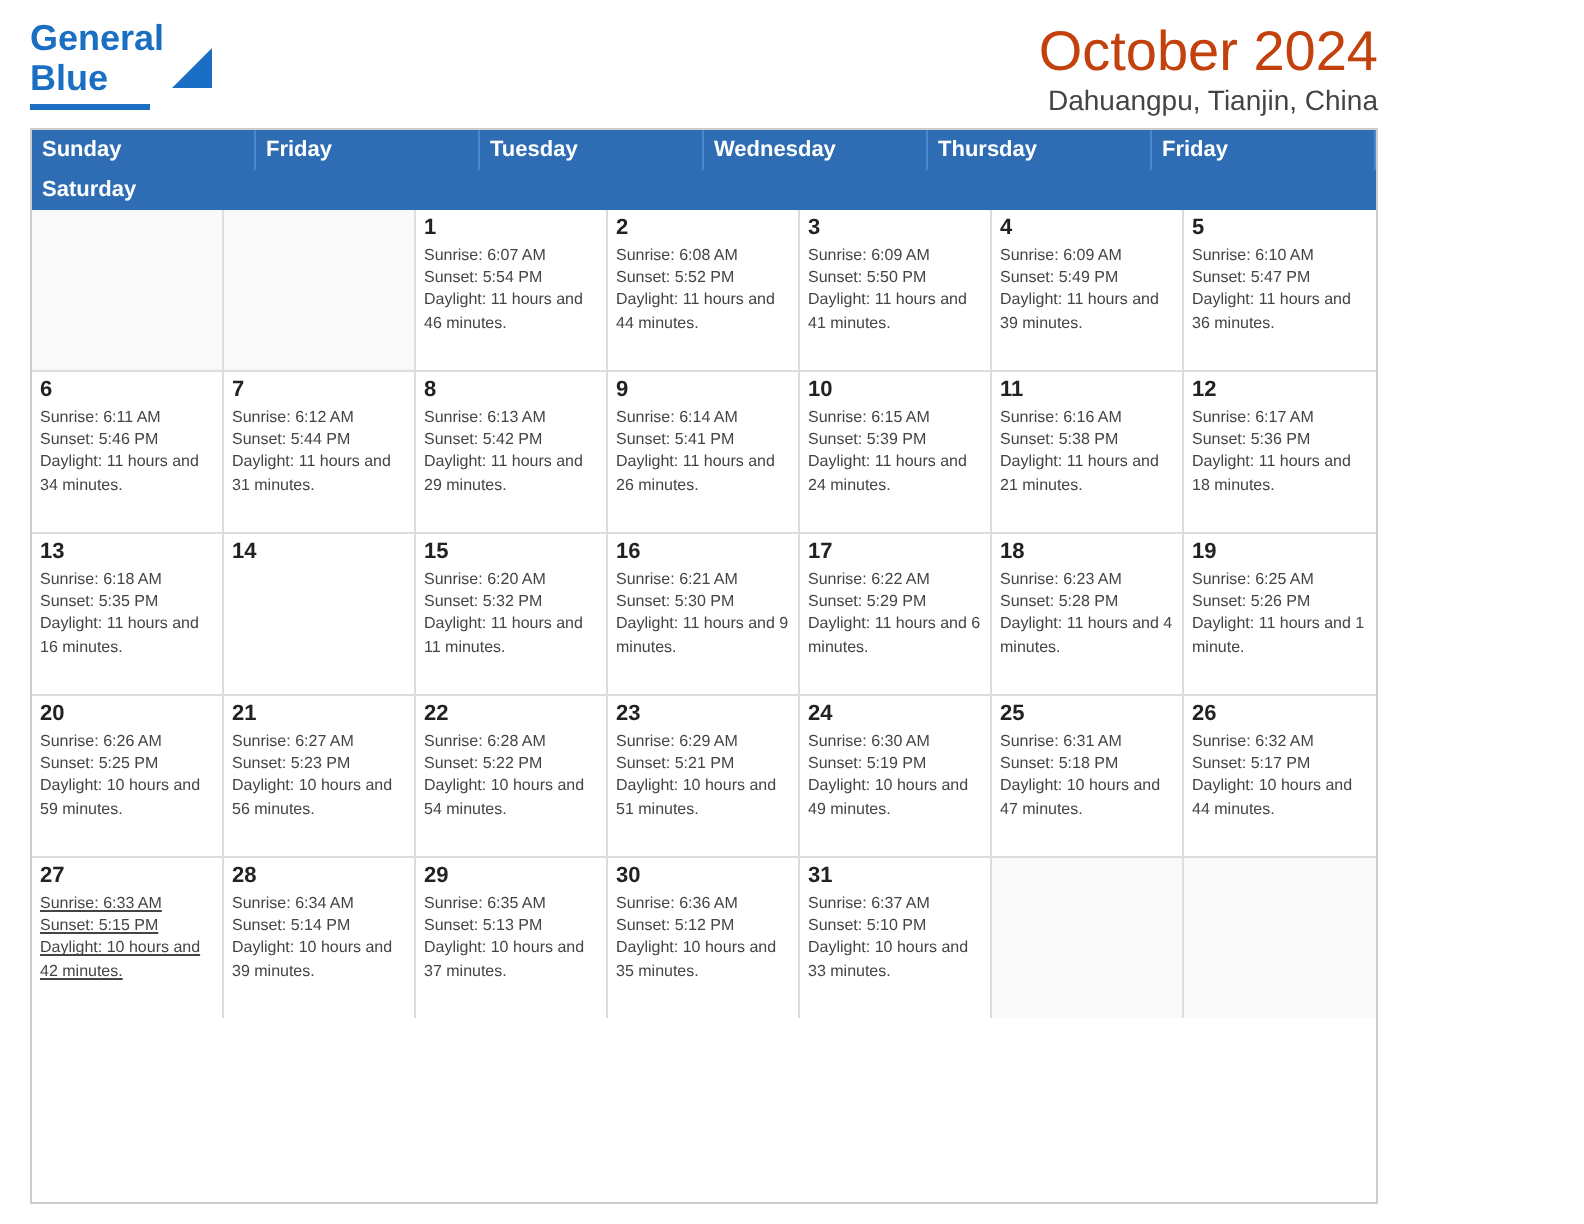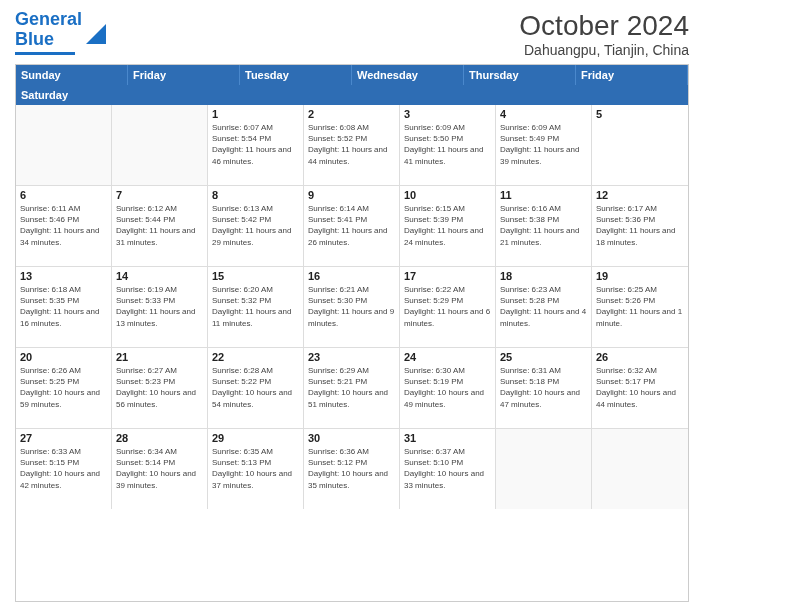--- a/index.html
+++ b/index.html
@@ -42,21 +42,21 @@
       height: 3px;
       background: #1a6fc4;
       margin-top: 2px;
     }
     .title-area {
       text-align: right;
     }
     .main-title {
       font-size: 28px;
       font-weight: normal;
-      color: #404040;
+      color: #c2410c;
     }
     .subtitle {
       font-size: 14px;
       color: #444;
     }
     .calendar {
       flex: 1;
       border: 1px solid #ccc;
     }
     .cal-header-row {
@@ -162,20 +162,23 @@
 Daylight: 11 hours and 41 minutes.</div>
           </div>
           <div class="cal-cell">
             <div class="day-num">4</div>
             <div class="cell-info" style="white-space: pre-line;">Sunrise: 6:09 AM
 Sunset: 5:49 PM
 Daylight: 11 hours and 39 minutes.</div>
           </div>
           <div class="cal-cell">
             <div class="day-num">5</div>
+            <div class="cell-info" style="white-space: pre-line;">Sunrise: 6:10 AM
+Sunset: 5:47 PM
+Daylight: 11 hours and 36 minutes.</div>
           </div>
         </div>
         <div class="cal-row">
           <div class="cal-cell">
             <div class="day-num">6</div>
             <div class="cell-info" style="white-space: pre-line;">Sunrise: 6:11 AM
 Sunset: 5:46 PM
 Daylight: 11 hours and 34 minutes.</div>
           </div>
           <div class="cal-cell">
@@ -217,23 +220,20 @@
         </div>
         <div class="cal-row">
           <div class="cal-cell">
             <div class="day-num">13</div>
             <div class="cell-info" style="white-space: pre-line;">Sunrise: 6:18 AM
 Sunset: 5:35 PM
 Daylight: 11 hours and 16 minutes.</div>
           </div>
           <div class="cal-cell">
             <div class="day-num">14</div>
-            <div class="cell-info" style="white-space: pre-line;">Sunrise: 6:19 AM
-Sunset: 5:33 PM
-Daylight: 11 hours and 13 minutes.</div>
           </div>
           <div class="cal-cell">
             <div class="day-num">15</div>
             <div class="cell-info" style="white-space: pre-line;">Sunrise: 6:20 AM
 Sunset: 5:32 PM
 Daylight: 11 hours and 11 minutes.</div>
           </div>
           <div class="cal-cell">
             <div class="day-num">16</div>
             <div class="cell-info" style="white-space: pre-line;">Sunrise: 6:21 AM
@@ -299,21 +299,21 @@
           <div class="cal-cell">
             <div class="day-num">26</div>
             <div class="cell-info" style="white-space: pre-line;">Sunrise: 6:32 AM
 Sunset: 5:17 PM
 Daylight: 10 hours and 44 minutes.</div>
           </div>
         </div>
         <div class="cal-row">
           <div class="cal-cell">
             <div class="day-num">27</div>
-            <div class="cell-info" style="white-space: pre-line;">Sunrise: 6:33 AM
+            <div class="cell-info" style="white-space: pre-line; text-decoration: underline;">Sunrise: 6:33 AM
 Sunset: 5:15 PM
 Daylight: 10 hours and 42 minutes.</div>
           </div>
           <div class="cal-cell">
             <div class="day-num">28</div>
             <div class="cell-info" style="white-space: pre-line;">Sunrise: 6:34 AM
 Sunset: 5:14 PM
 Daylight: 10 hours and 39 minutes.</div>
           </div>
           <div class="cal-cell">

